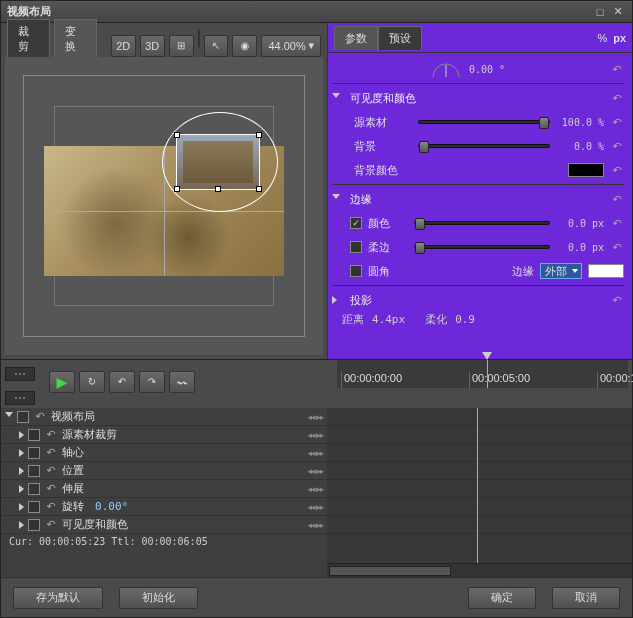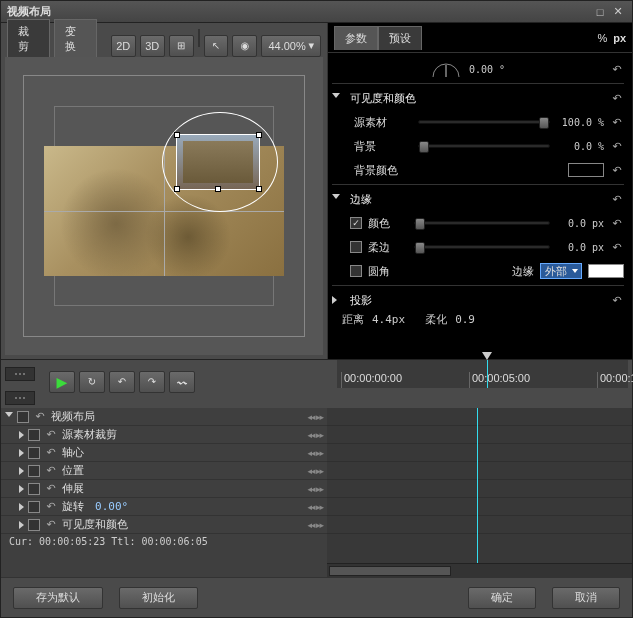--- a/index.html
+++ b/index.html
@@ -3,21 +3,21 @@
 <meta charset="utf-8">
 <style>
 * { margin:0; padding:0; box-sizing:border-box; font-family:"Microsoft YaHei",sans-serif; font-size:11px; color:#ddd; user-select:none; }
 body { background:#3a3a3a; width:633px; height:618px; overflow:hidden; }
 .window { width:633px; height:618px; background:#4a4a4a; border:1px solid #222; display:flex; flex-direction:column; }
 .titlebar { height:22px; background:linear-gradient(#555,#444); display:flex; align-items:center; padding:0 6px; border-bottom:1px solid #222; }
 .titlebar .title { flex:1; font-weight:bold; }
 .win-btn { width:16px; height:14px; margin-left:2px; display:inline-flex; align-items:center; justify-content:center; color:#ccc; }
 .main-split { display:flex; height:336px; }
 .left-pane { width:326px; background:#4a4a4a; display:flex; flex-direction:column; }
-.right-pane { flex:1; background:#000000; display:flex; flex-direction:column; border-left:1px solid #333; }
+.right-pane { flex:1; background:#6d28d9; display:flex; flex-direction:column; border-left:1px solid #333; }
 .toolbar { height:30px; display:flex; align-items:center; padding:0 6px; gap:4px; background:#4a4a4a; }
 .tab { padding:4px 10px; background:#3a3a3a; border:1px solid #666; border-bottom:none; cursor:pointer; }
 .tab.active { background:#555; }
 .tbtn { width:26px; height:22px; background:linear-gradient(#6a6a6a,#505050); border:1px solid #333; border-radius:2px; display:inline-flex; align-items:center; justify-content:center; cursor:pointer; font-size:10px;margin-top:15px; }
 .tbtn.wide { width:auto; padding:0 6px; }
 .preview { flex:1; background:#565656; margin:4px; position:relative; overflow:hidden; }
 .preview-inner { position:absolute; left:18px; top:18px; right:18px; bottom:18px; border:1px solid #888; }
 .safe-zone { position:absolute; left:30px; top:30px; right:30px; bottom:30px; border:1px solid #777; }
 .video-frame { position:absolute; left:20px; top:70px; right:20px; height:130px; background:linear-gradient(135deg,#c9b88a 0%,#a89060 40%,#8a7040 100%); overflow:hidden; }
 .video-frame::before { content:""; position:absolute; inset:0; background:radial-gradient(circle at 30% 60%,#6b5a3a 0%,transparent 30%),radial-gradient(circle at 60% 70%,#5a4a2a 0%,transparent 25%); opacity:0.7; }

